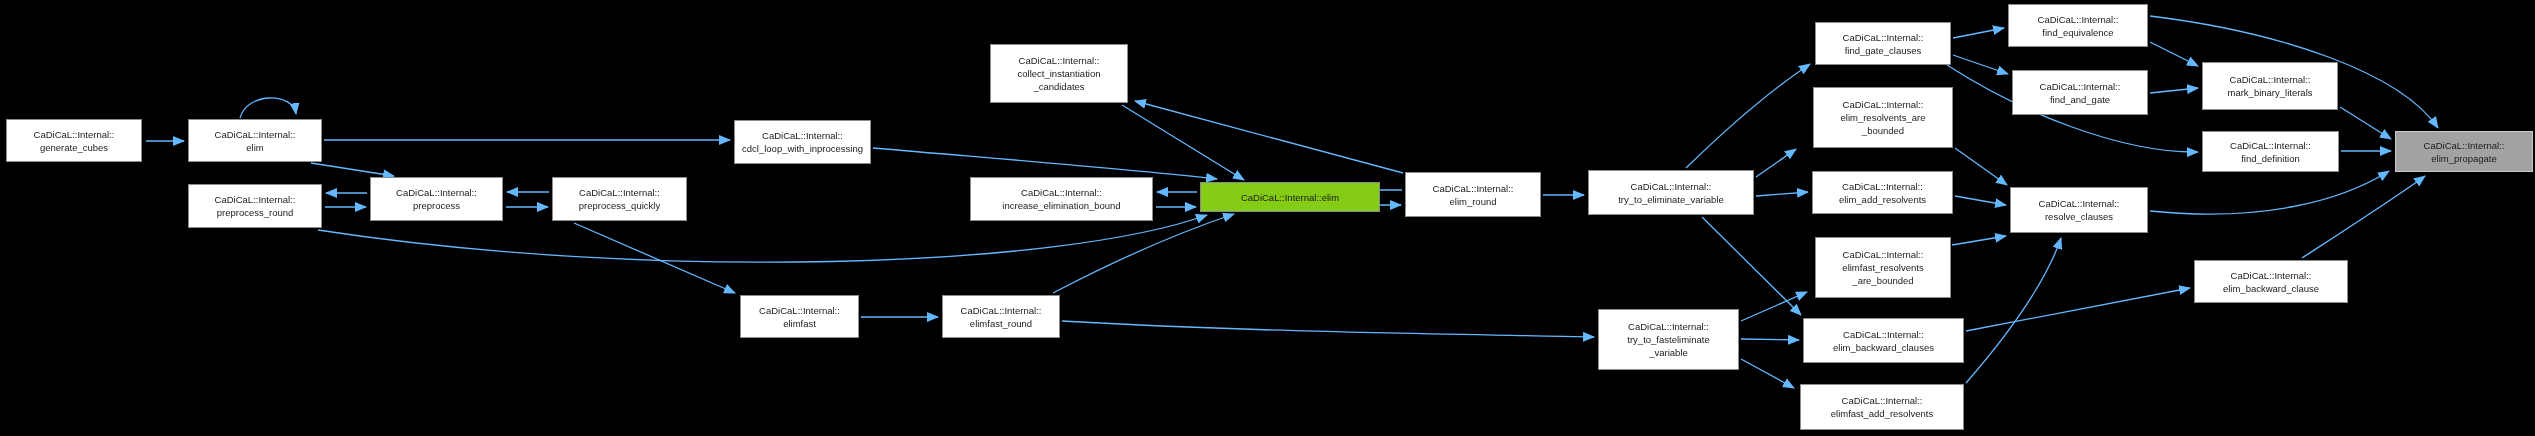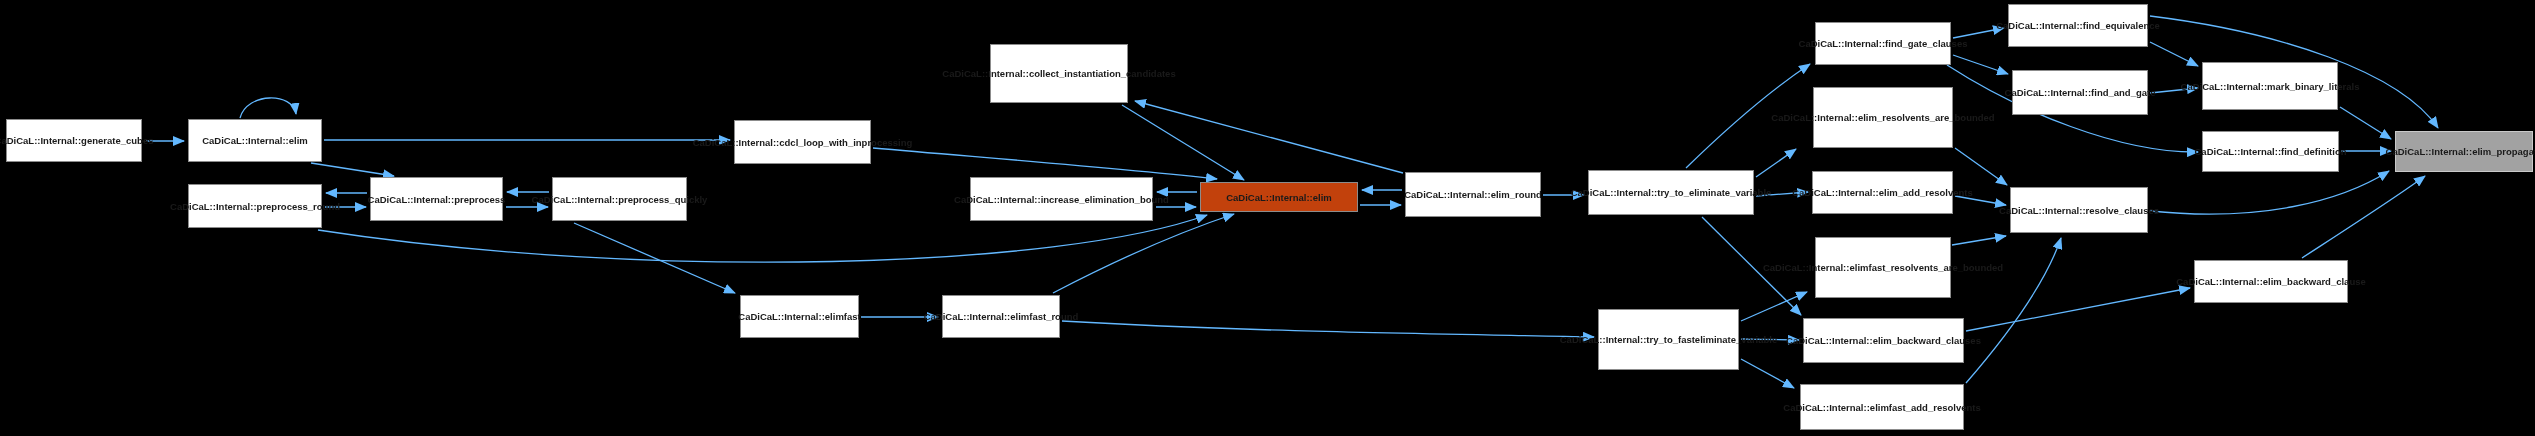--- a/index.html
+++ b/index.html
@@ -8,31 +8,30 @@
     width:2535px;height:436px;
     background:#000;
     font-family:"Liberation Sans", sans-serif;
     overflow:hidden;
   }
   #edge-layer{position:absolute;left:0;top:0;width:2535px;height:436px;}
   .edge{fill:none;stroke-width:1.3px;}
   .node{
     position:absolute;
     box-sizing:border-box;
-    display:flex;flex-direction:row;
+    display:flex;flex-direction:column;
     align-items:center;justify-content:center;
     border:1.5px solid #8c8c8c;
     background:#fff;
     color:#1a1a1a;
     font-size:9.5px;line-height:13px;
     text-align:center;
     white-space:nowrap;
     cursor:pointer;
     z-index:2;
-    font-weight:bold;
   }
   .node span{display:block;}
 </style>
 </head>
 <body>
 
 <div id="canvas" style="background: rgb(0, 0, 0);">
   <svg id="edge-layer" xmlns="http://www.w3.org/2000/svg">
     <defs>
       <marker id="arrow" markerUnits="userSpaceOnUse" markerWidth="12" markerHeight="10" refX="11" refY="5" orient="auto">
@@ -112,21 +111,21 @@
       </div>
       <div class="node" style="left: 990px; top: 44px; width: 138px; height: 59px; background: rgb(255, 255, 255); border-color: rgb(140, 140, 140); color: rgb(26, 26, 26);">
         <span>CaDiCaL::Internal::</span>
         <span>collect_instantiation</span>
         <span>_candidates</span>
       </div>
       <div class="node" style="left: 970px; top: 177px; width: 183px; height: 44px; background: rgb(255, 255, 255); border-color: rgb(140, 140, 140); color: rgb(26, 26, 26);">
         <span>CaDiCaL::Internal::</span>
         <span>increase_elimination_bound</span>
       </div>
-      <div class="node" style="left: 1200px; top: 182px; width: 158px; height: 30px; background: #c2410c; border-color: rgb(140, 140, 140); color: rgb(26, 26, 26);">
+      <div class="node" style="left: 1200px; top: 182px; width: 180px; height: 30px; background: #84cc16; border-color: rgb(140, 140, 140); color: rgb(26, 26, 26);">
         <span>CaDiCaL::Internal::elim</span>
       </div>
       <div class="node" style="left: 740px; top: 295px; width: 119px; height: 43px; background: rgb(255, 255, 255); border-color: rgb(140, 140, 140); color: rgb(26, 26, 26);">
         <span>CaDiCaL::Internal::</span>
         <span>elimfast</span>
       </div>
       <div class="node" style="left: 942px; top: 295px; width: 118px; height: 43px; background: rgb(255, 255, 255); border-color: rgb(140, 140, 140); color: rgb(26, 26, 26);">
         <span>CaDiCaL::Internal::</span>
         <span>elimfast_round</span>
       </div>

